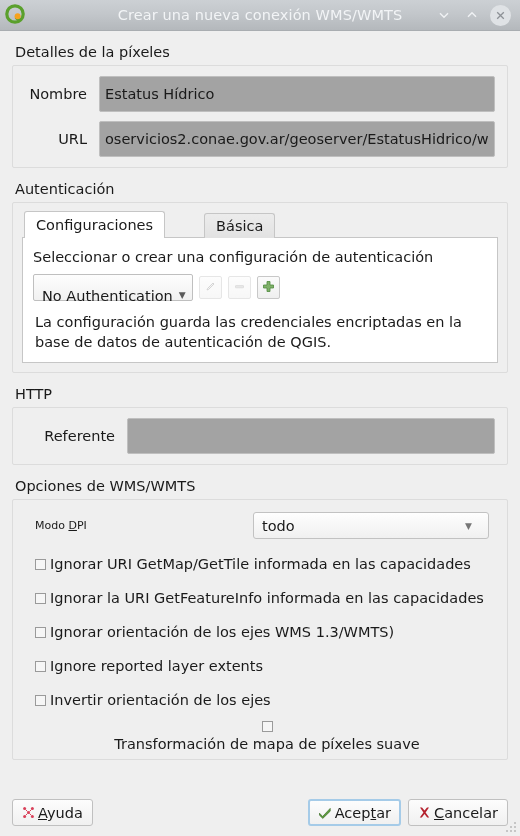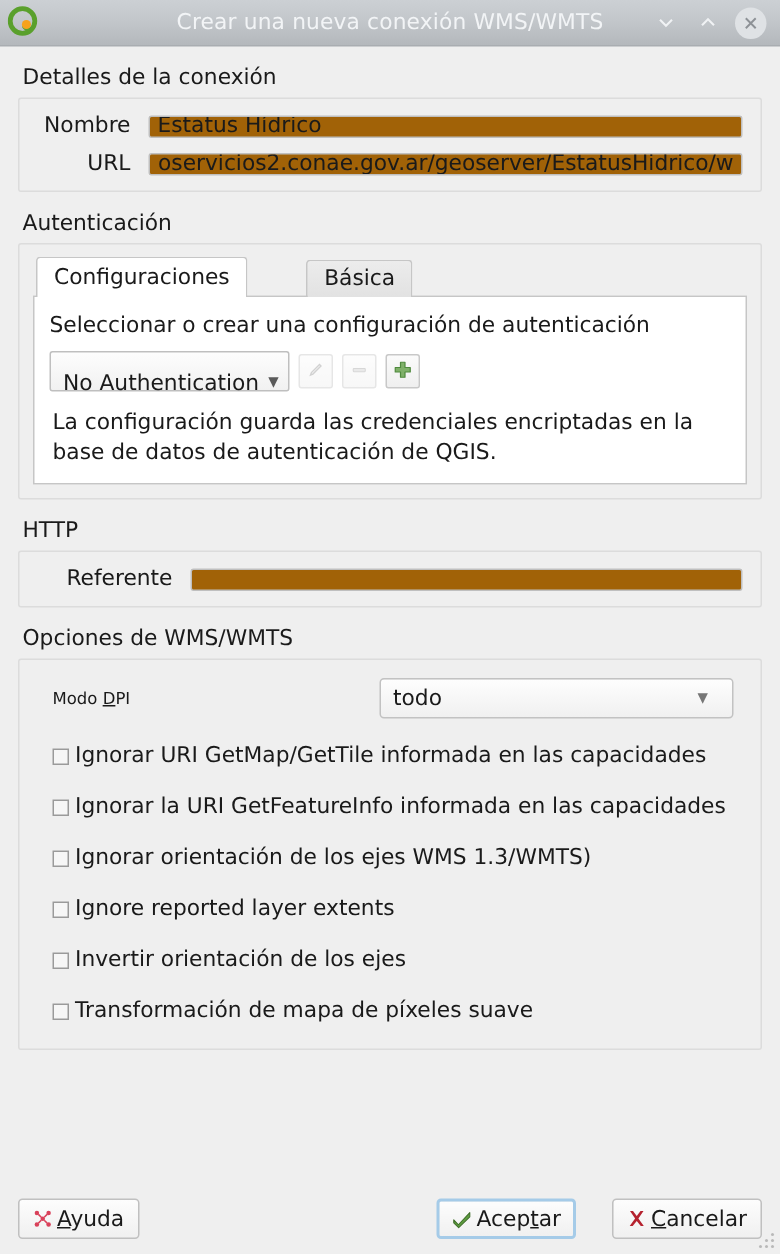--- a/index.html
+++ b/index.html
@@ -80,24 +80,24 @@
   .field-label {
     width: 74px;
     font-size: 14.5px;
     text-align: right;
     padding-right: 12px;
     color: #1a1a1a;
     flex: none;
   }
   .textinput {
     flex: 1 1 auto;
-    height: 15px;
+    height: 36px;
     border: 1px solid #bfbfbf;
     border-radius: 2px;
-    background: #a16207;
+    background: #a3a3a3;
     font-size: 14.5px;
     font-family: inherit;
     color: #1a1a1a;
     padding: 0 5px;
     min-width: 0;
   }
 
   
   .tabbar {
     display: flex;
@@ -201,21 +201,21 @@
   .dpi-combo .caret { color: #767676; font-size: 9px; }
 
   .check-row {
     display: flex;
     align-items: center;
     padding: 0 0 0 14px;
     height: 26px;
     margin-bottom: 8px;
     gap: 4px;
   }
-  .check-row:last-child { margin-bottom: 0; }
+  .check-row:last-child { margin-bottom: 0; flex-direction: column; }
   .checkbox {
     width: 11px; height: 11px;
     border: 1px solid #9a9a9a;
     background: #f6f6f6;
     flex: none;
   }
   .check-label { font-size: 14.5px; color: #1a1a1a; }
 
   
   .buttonbar {
@@ -234,21 +234,21 @@
     display: flex; align-items: center; justify-content: center;
     gap: 3px;
     font-size: 14.5px;
     color: #1a1a1a;
     padding: 0 9px;
   }
   .btn.focused {
     border: 2px solid #a5cbe8;
     padding: 0 8px;
   }
-  .btn-right-group { margin-left: auto; display: flex; gap: 24px; align-items: flex-end; }
+  .btn-right-group { margin-left: auto; display: flex; gap: 7px; align-items: flex-end; }
   .btn .glyph { display: flex; align-items: center; }
   u { text-underline-offset: 1px; }
 
   .grip {
     position: absolute;
     right: 2px; bottom: 2px;
     width: 15px; height: 15px;
   }
 </style>
 </head>
@@ -277,21 +277,21 @@
     <div class="win-btn close">
       <svg width="13" height="13" viewBox="0 0 13 13">
           <path d="M3.2 3.2 L9.8 9.8 M9.8 3.2 L3.2 9.8" stroke="#8d9196" stroke-width="1.3"></path>
         </svg>
     </div>
   </div>
 </div>
 
 <div class="content">
 
-  <div class="section-title">Detalles de la conexión</div>
+  <div class="section-title">Detalles de la píxeles</div>
   <div class="groupbox">
     <div class="field-row">
       <div class="field-label">Nombre</div>
       <input class="textinput" type="text" value="Estatus Hídrico" style="">
     </div>
     <div class="field-row">
       <div class="field-label">URL</div>
       <input class="textinput" type="text" value="oservicios2.conae.gov.ar/geoserver/EstatusHidrico/wms" style="">
     </div>
   </div>

